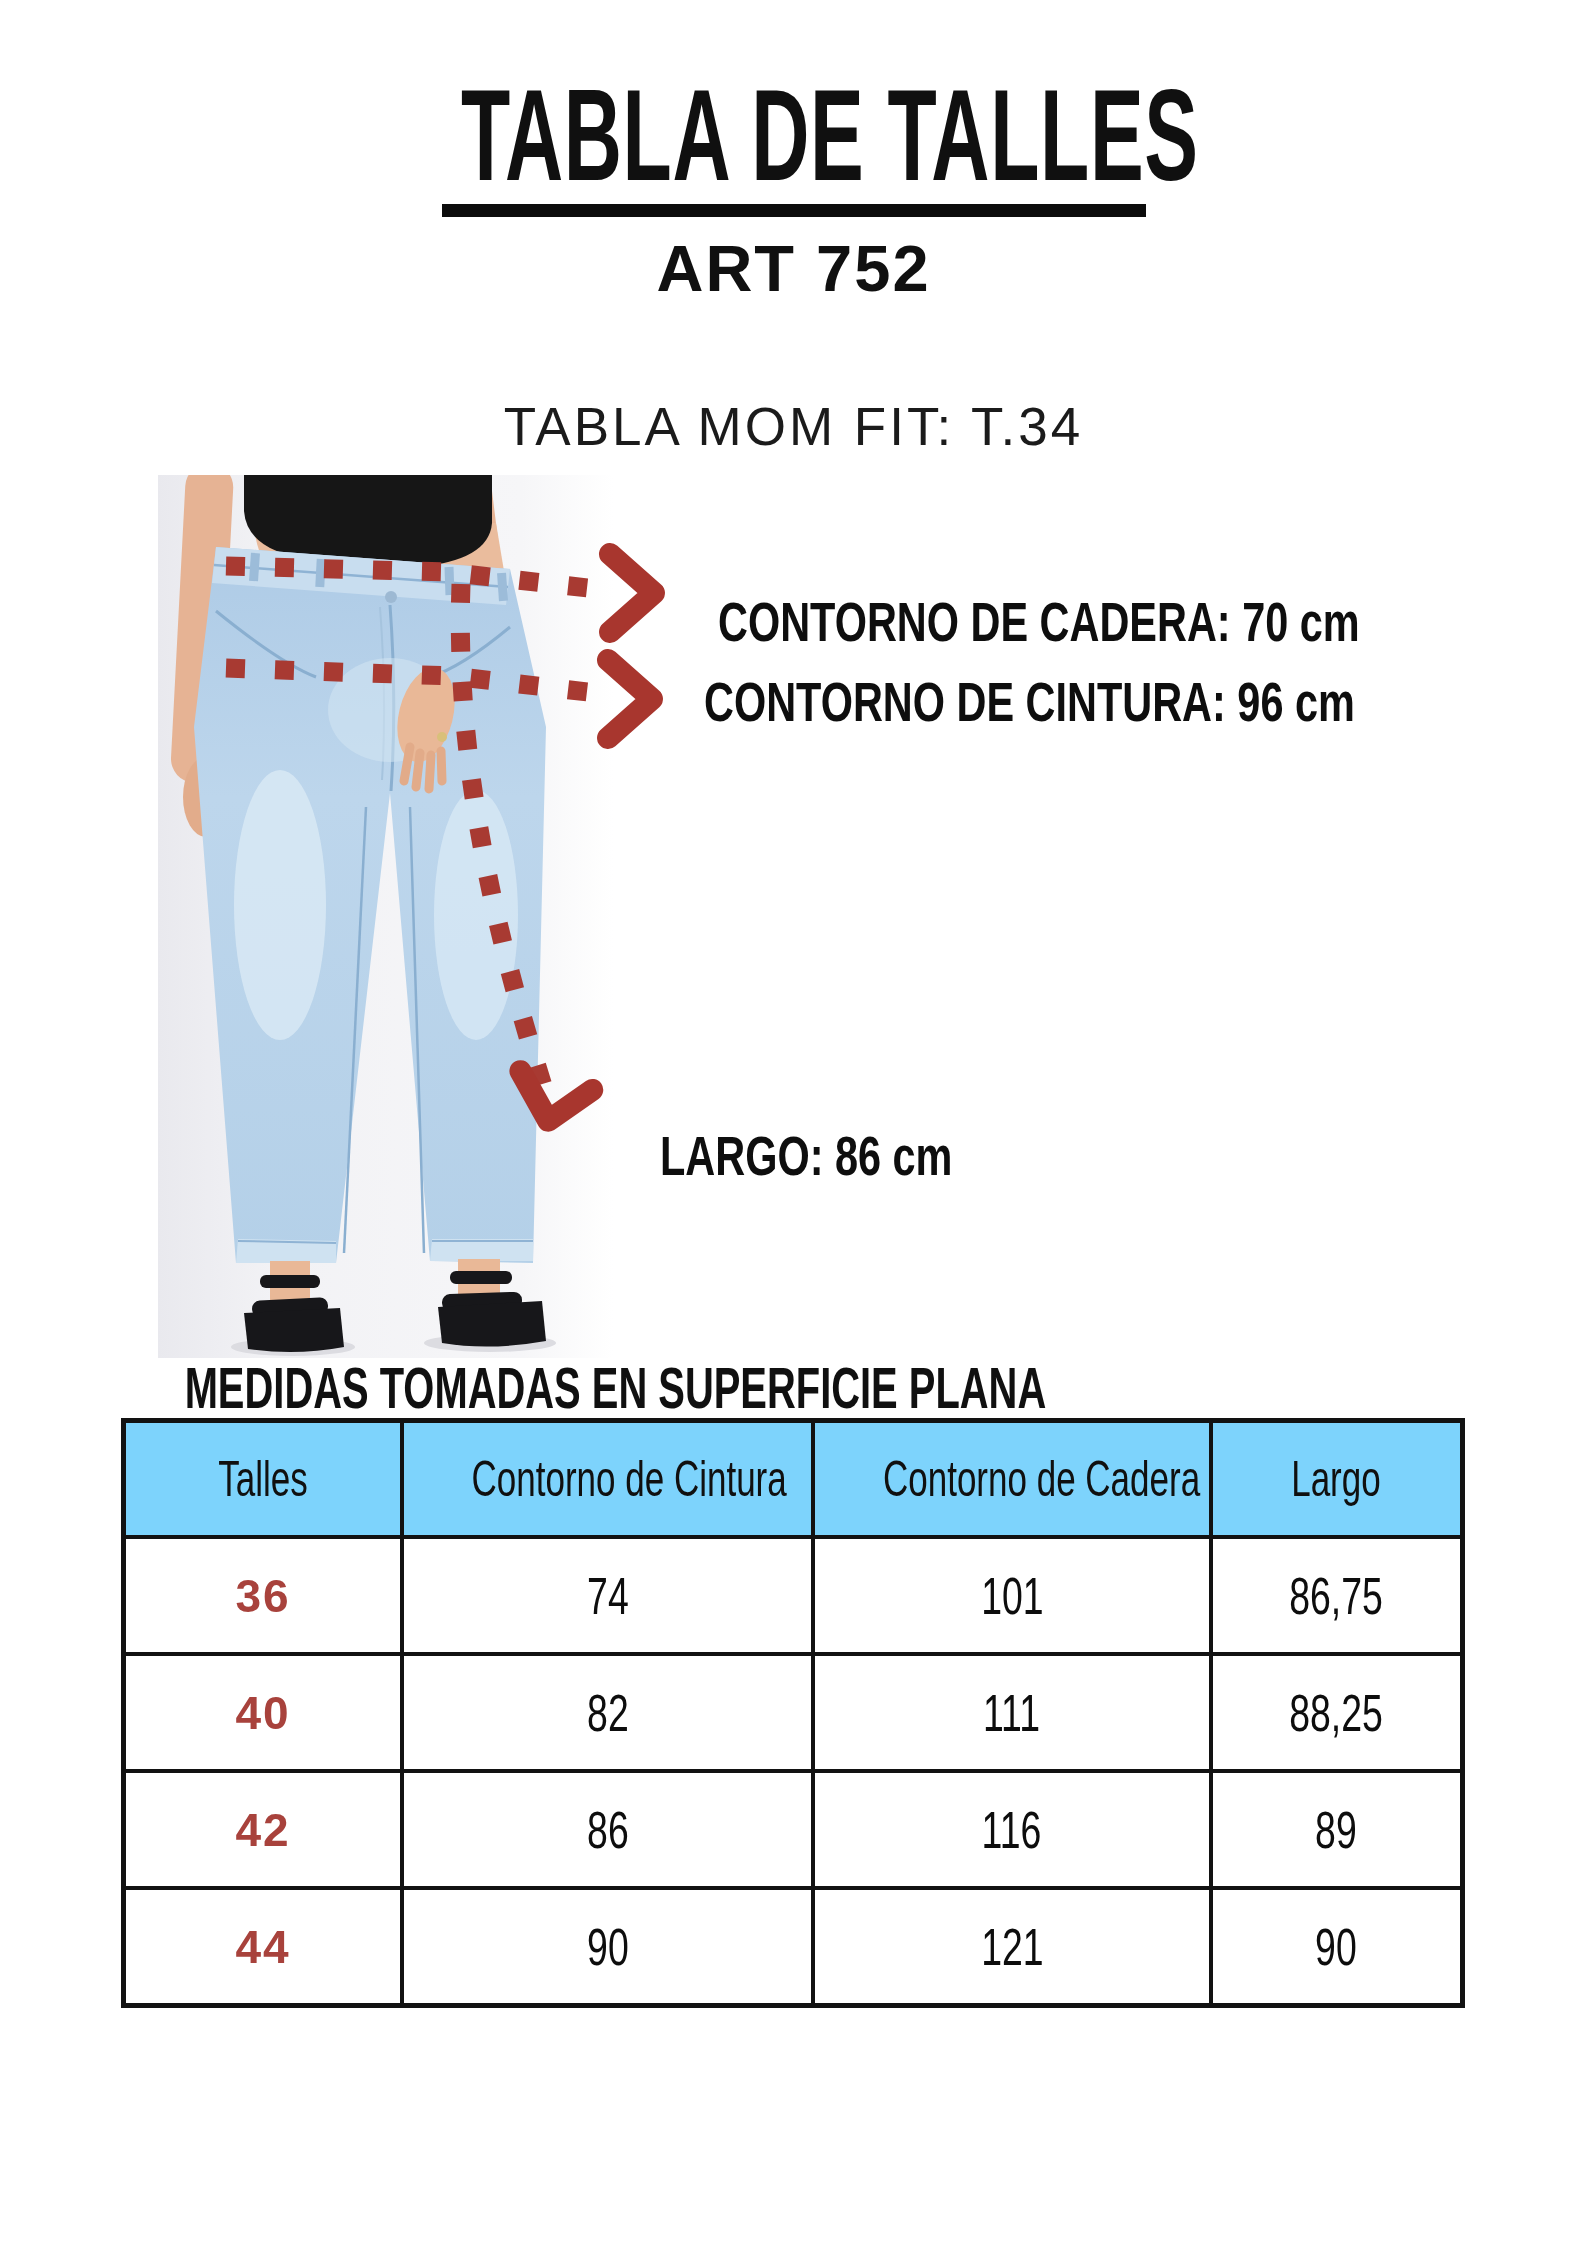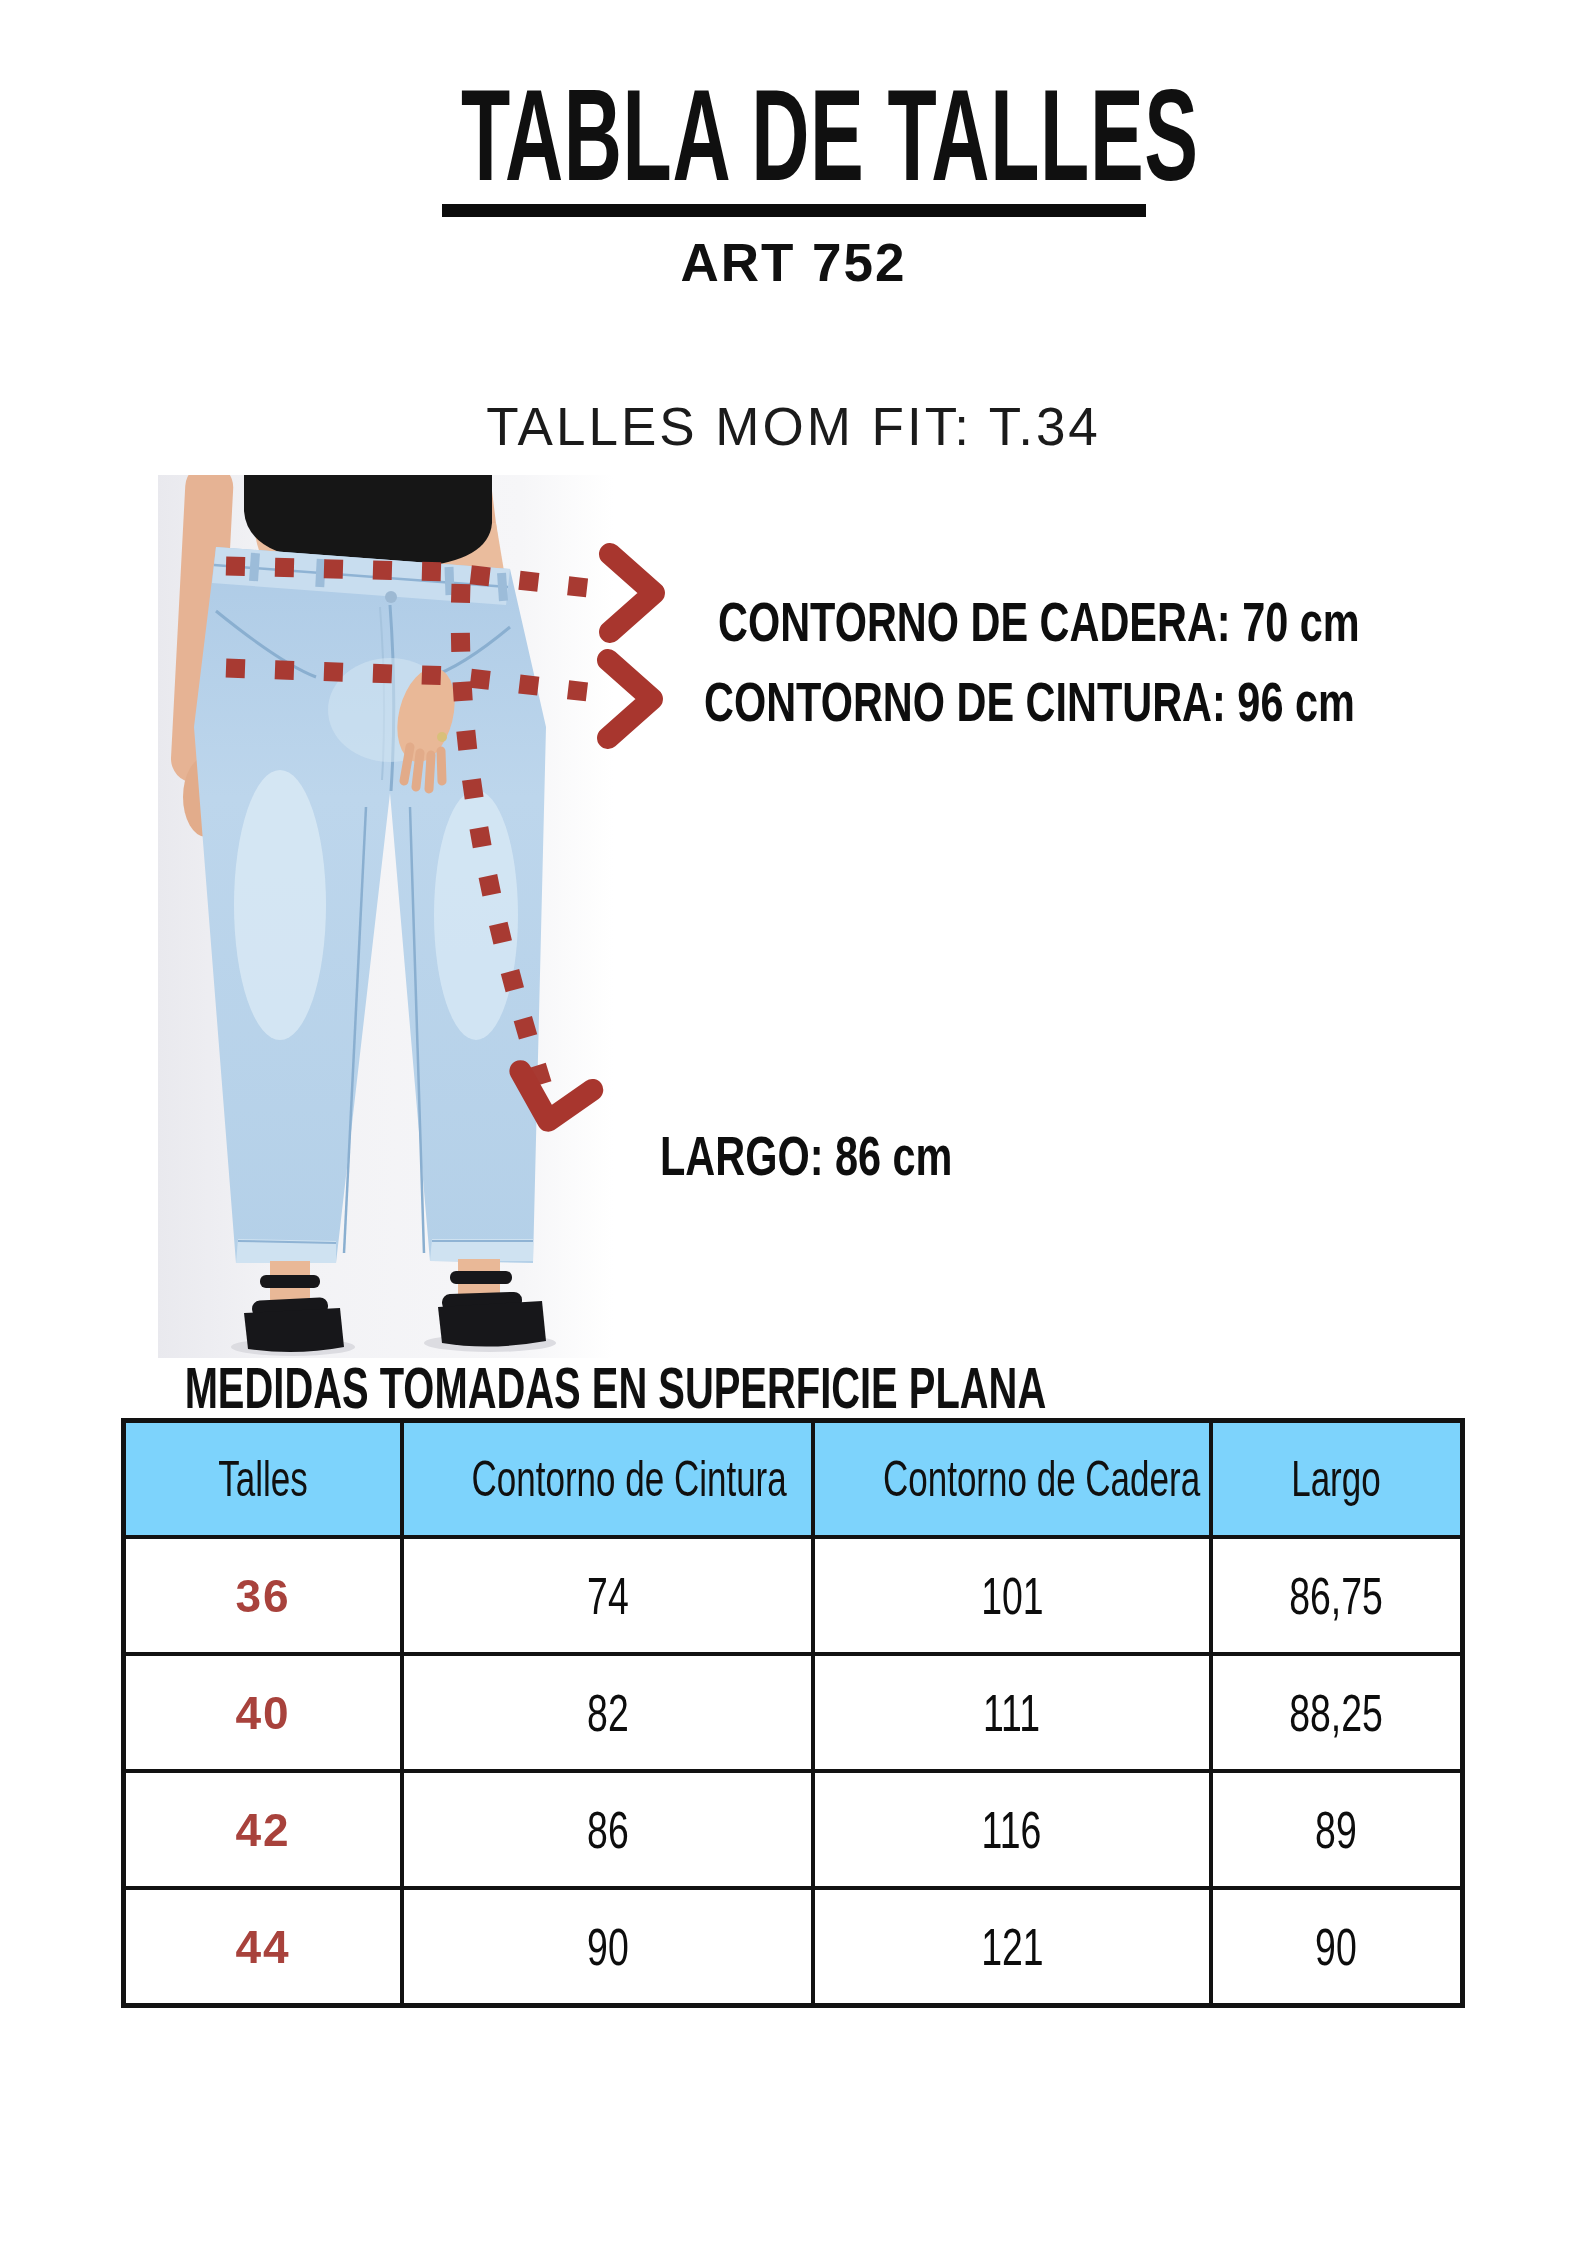--- a/index.html
+++ b/index.html
@@ -9,21 +9,21 @@
   
   .cond{display:inline-block;transform:scaleX(0.68);transform-origin:50% 50%;white-space:nowrap;}
   .cond-l{display:inline-block;transform:scaleX(0.74);transform-origin:0 50%;white-space:nowrap;}
 
   .title-wrap{position:absolute;top:70px;left:0;width:100%;text-align:center;margin-left:36px;}
   .title{font-size:130px;line-height:1;font-weight:bold;letter-spacing:1px;transform:scaleX(0.62);}
   .title-underline{position:absolute;top:204px;left:50%;transform:translateX(-50%);
                    width:704px;height:13px;background:#0c0c0c;}
 
   .article{position:absolute;top:236px;left:0;width:100%;text-align:center;
-           font-size:53px;line-height:1;font-weight:bold;letter-spacing:2px;}
+           font-size:65px;line-height:1;font-weight:bold;letter-spacing:2px;}
   .subtitle{position:absolute;top:400px;left:0;width:100%;text-align:center;
             font-size:53px;line-height:1;font-weight:normal;letter-spacing:3px;color:#1b1b1b;}
 
   .photo{position:absolute;left:158px;top:475px;width:455px;height:883px;}
 
   .overlay{position:absolute;left:0;top:0;width:1587px;height:2245px;pointer-events:none;}
 
   .meas-label{position:absolute;font-size:56px;line-height:1;font-weight:bold;color:#0e0e0e;white-space:nowrap;}
   .lbl-hip{left:718px;top:594px;}
   .lbl-waist{left:704px;top:674px;text-decoration:underline;}
@@ -46,21 +46,21 @@
 <body>
 
 <div class="page">
 
   <div class="title-wrap">
     <span class="title cond">TABLA DE TALLES</span>
   </div>
   <div class="title-underline"></div>
 
   <div class="article">ART 752</div>
-  <div class="subtitle">TALLES MOM FIT: T.34</div>
+  <div class="subtitle">TABLA MOM FIT: T.34</div>
 
   <div class="photo" aria-label="Model wearing light-wash mom fit jeans with a black crop top and black platform sandals">
     <svg width="455" height="883" viewBox="0 0 455 883">
       <defs>
         <linearGradient id="bg" x1="0" y1="0" x2="1" y2="0">
           <stop offset="0" stop-color="#e9e9ee"></stop>
             <stop offset="0.25" stop-color="#f2f2f5"></stop>
           <stop offset="0.8" stop-color="#f6f6f8"></stop>
             <stop offset="1" stop-color="#ffffff"></stop>
         </linearGradient>

